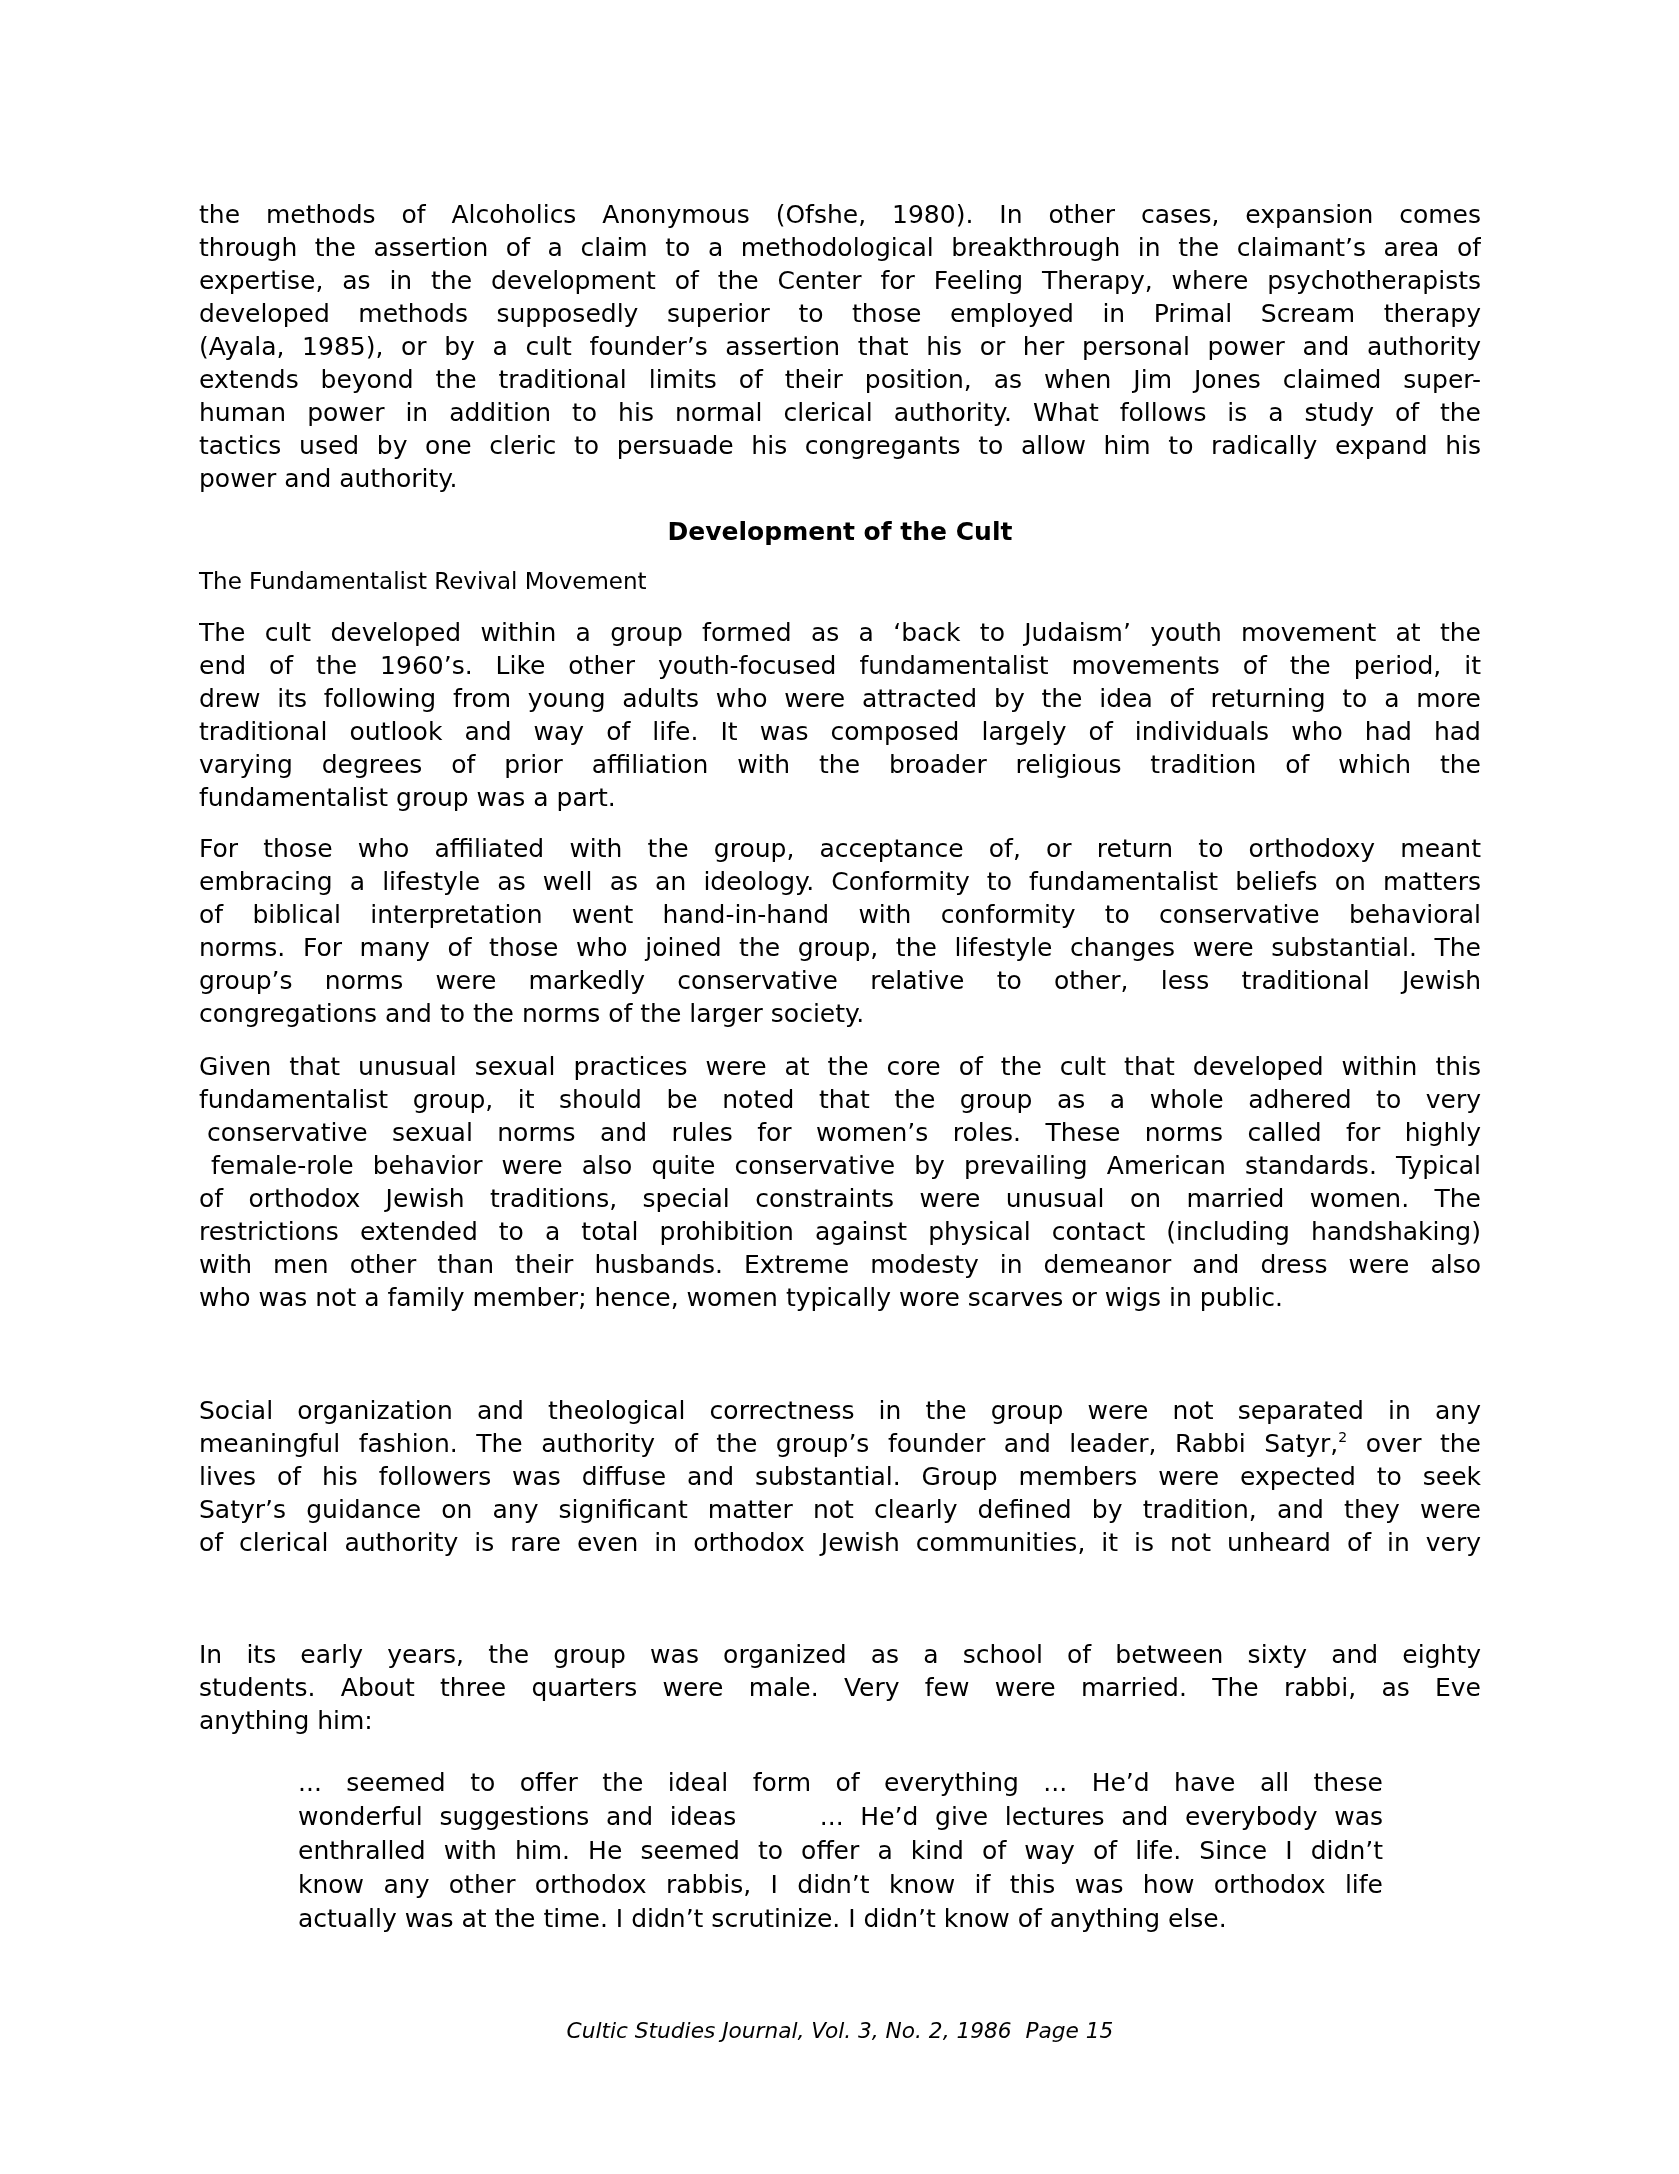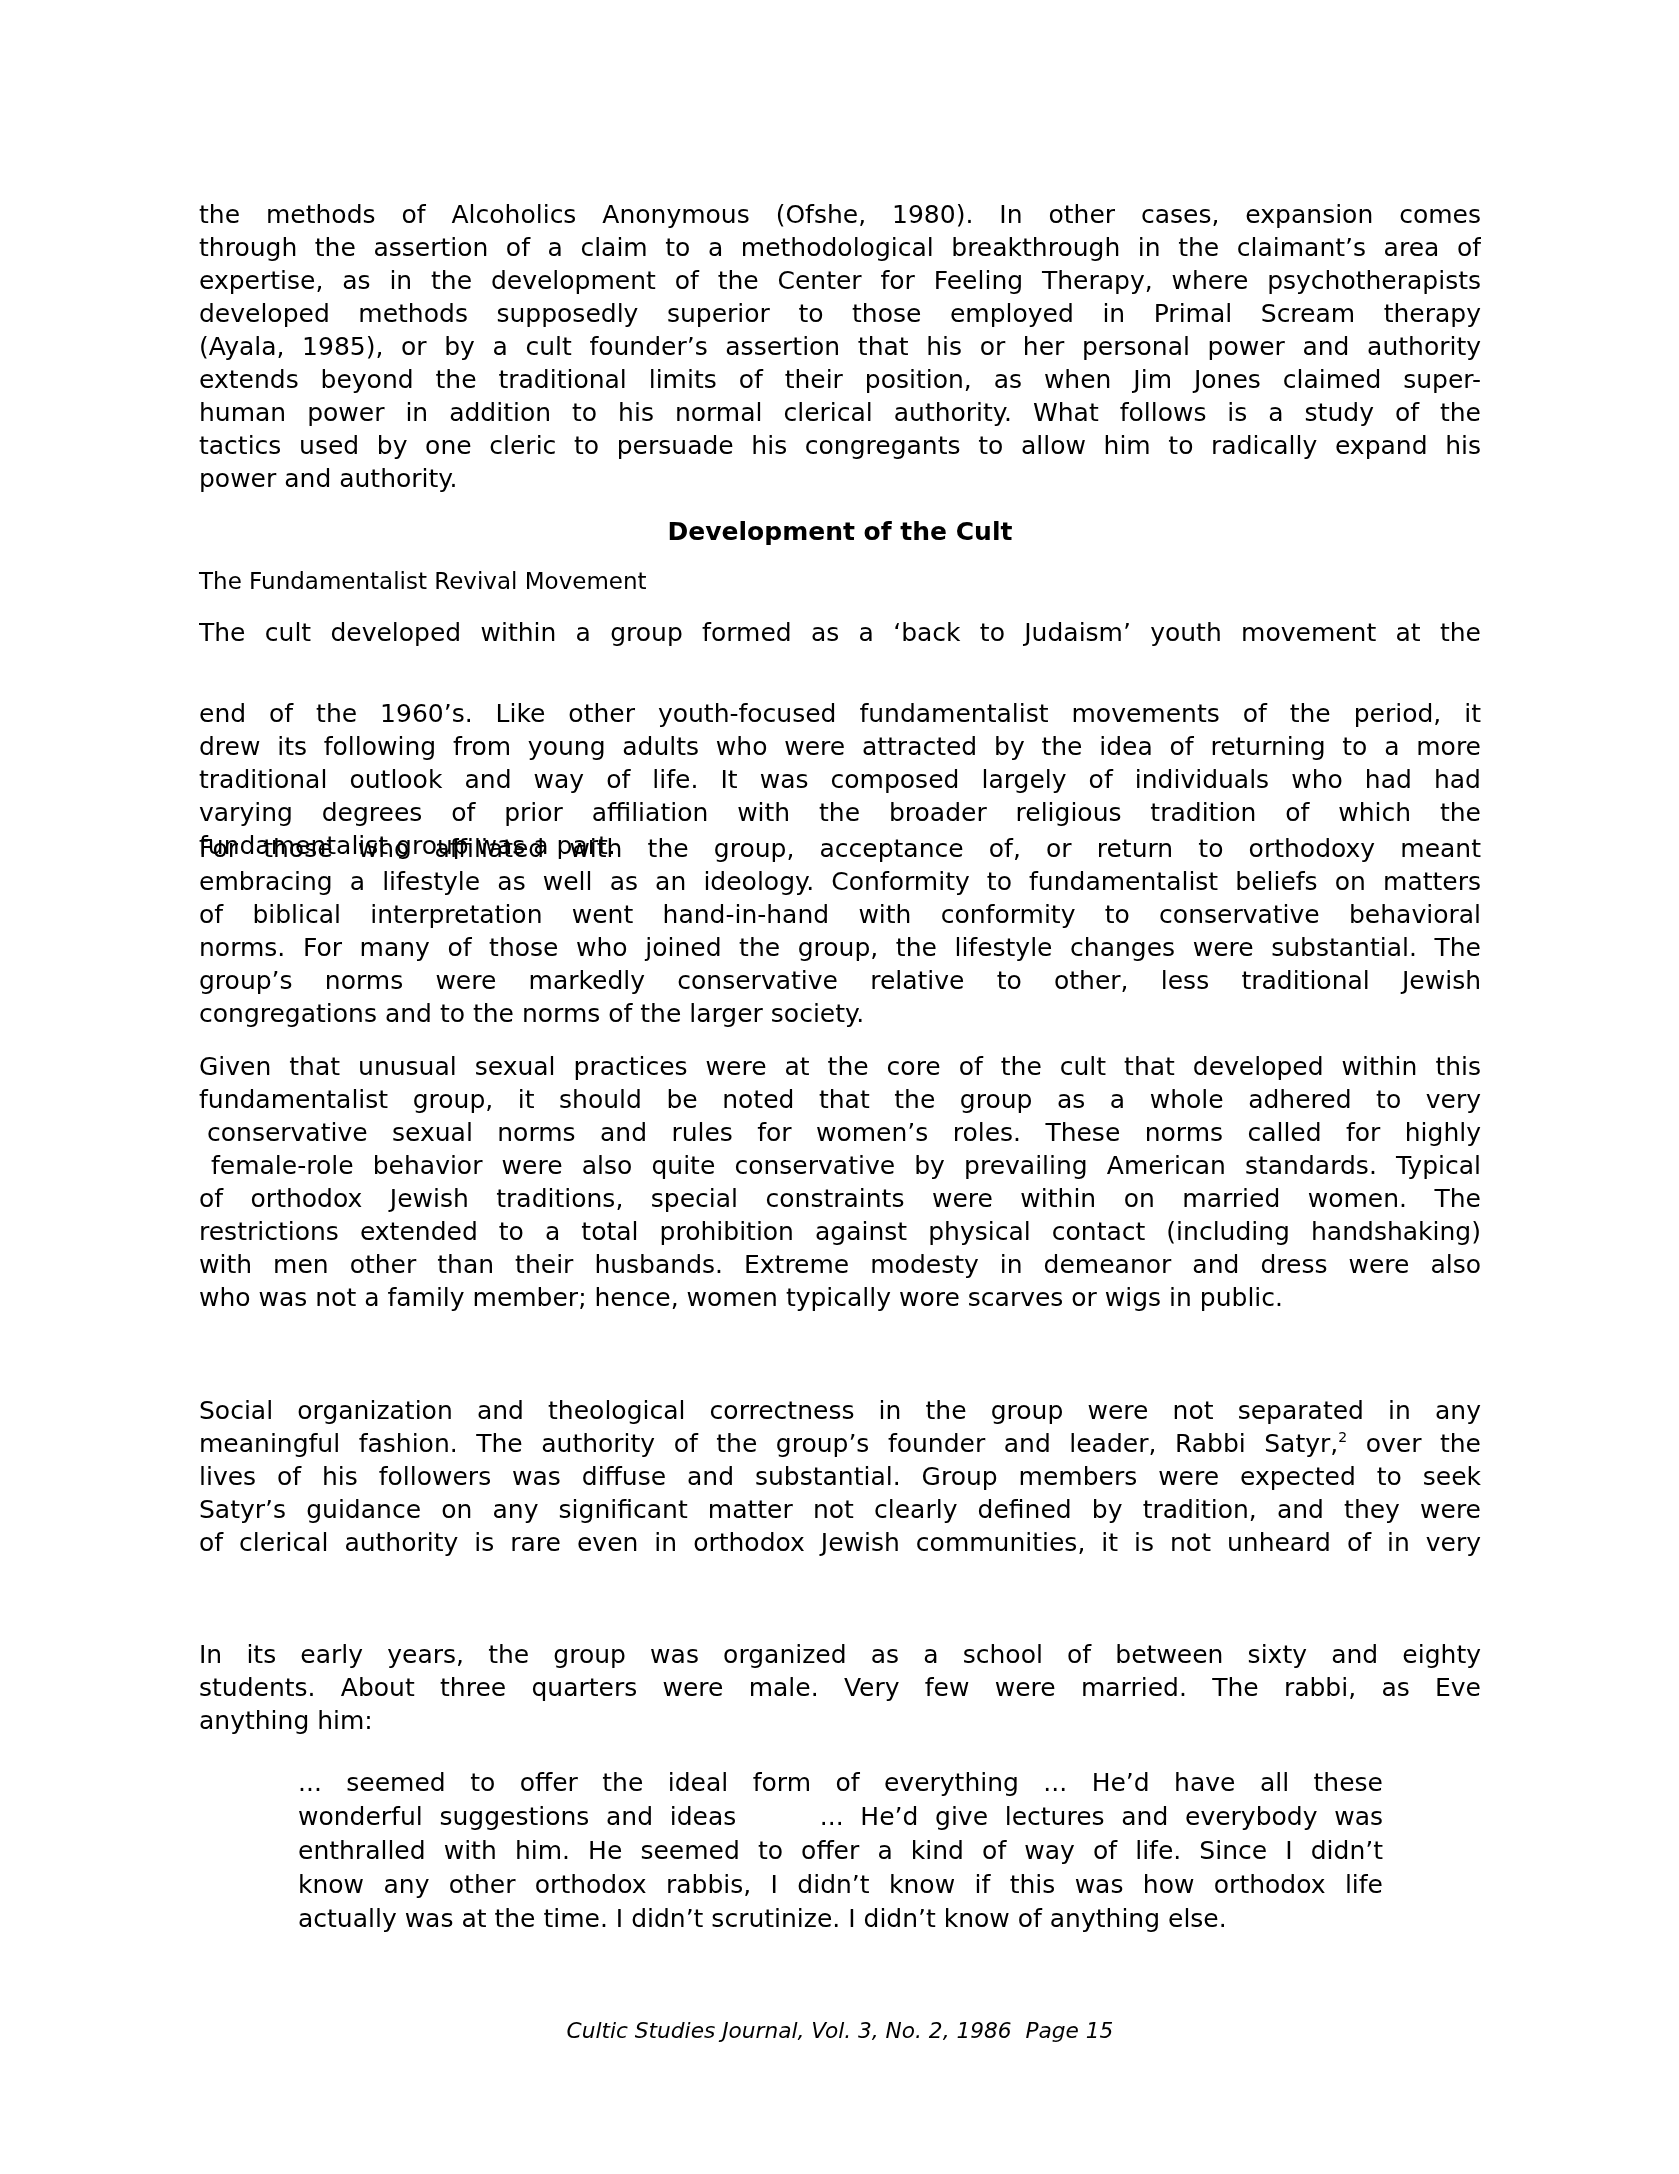--- a/index.html
+++ b/index.html
@@ -101,42 +101,42 @@
     <span class="line" style="white-space: normal; overflow: hidden;">tactics used by one cleric to persuade his congregants to allow him to radically expand his</span>
     <span class="line last">power and authority.</span>
   </div>
 
   <div class="heading-center" style="top:515px;">Development of the Cult</div>
 
   <div class="heading-left" style="top:565px;">The Fundamentalist Revival Movement</div>
 
   <div class="para" style="top:616px;">
     <span class="line" style="white-space: normal; overflow: hidden;">The cult developed within a group formed as a ‘back to Judaism’ youth movement at the</span>
-    <span class="line" style="white-space: normal; overflow: hidden; margin-top: 48px;">end of the 1960’s. Like other youth-focused fundamentalist movements of the period, it</span>
+    <span class="line" style="white-space: normal; overflow: hidden;">end of the 1960’s. Like other youth-focused fundamentalist movements of the period, it</span>
     <span class="line" style="white-space: normal; overflow: hidden;">drew its following from young adults who were attracted by the idea of returning to a more</span>
     <span class="line" style="white-space: normal; overflow: hidden;">traditional outlook and way of life. It was composed largely of individuals who had had</span>
     <span class="line" style="white-space: normal; overflow: hidden;">varying degrees of prior affiliation with the broader religious tradition of which the</span>
     <span class="line last">fundamentalist group was a part.</span>
   </div>
 
   <div class="para" style="top:832px;">
     <span class="line" style="white-space: normal; overflow: hidden;">For those who affiliated with the group, acceptance of, or return to orthodoxy meant</span>
     <span class="line" style="white-space: normal; overflow: hidden;">embracing a lifestyle as well as an ideology. Conformity to fundamentalist beliefs on matters</span>
     <span class="line" style="white-space: normal; overflow: hidden;">of biblical interpretation went hand-in-hand with conformity to conservative behavioral</span>
     <span class="line" style="white-space: normal; overflow: hidden;">norms. For many of those who joined the group, the lifestyle changes were substantial. The</span>
     <span class="line" style="white-space: normal; overflow: hidden;">group’s norms were markedly conservative relative to other, less traditional Jewish</span>
     <span class="line last">congregations and to the norms of the larger society.</span>
   </div>
 
   <div class="para" style="top:1050px;">
     <span class="line" style="white-space: normal; overflow: hidden;">Given that unusual sexual practices were at the core of the cult that developed within this</span>
     <span class="line" style="white-space: normal; overflow: hidden;">fundamentalist group, it should be noted that the group as a whole adhered to very</span>
     <span class="line" style="white-space: normal; overflow: hidden; margin-left: 8px;">conservative sexual norms and rules for women’s roles. These norms called for highly</span>
     <span class="line" style="white-space: normal; overflow: hidden; margin-left: 12px;">female-role behavior were also quite conservative by prevailing American standards. Typical</span>
-    <span class="line" style="white-space: normal; overflow: hidden;">of orthodox Jewish traditions, special constraints were within on married women. The</span>
+    <span class="line" style="white-space: normal; overflow: hidden;">of orthodox Jewish traditions, special constraints were unusual on married women. The</span>
     <span class="line" style="white-space: normal; overflow: hidden;">restrictions extended to a total prohibition against physical contact (including handshaking)</span>
     <span class="line" style="white-space: normal; overflow: hidden;">with men other than their husbands. Extreme modesty in demeanor and dress were also</span>
     <span class="line last">who was not a family member; hence, women typically wore scarves or wigs in public.</span>
   </div>
 
   <div class="para" style="top:1394px;">
     <span class="line" style="white-space: normal; overflow: hidden;">Social organization and theological correctness in the group were not separated in any</span>
     <span class="line" style="white-space: normal; overflow: hidden;"><span>meaningful fashion. The authority of the group’s founder and leader, Rabbi Satyr,</span><sup class="fn">2</sup><span> over the</span></span>
     <span class="line" style="white-space: normal; overflow: hidden;">lives of his followers was diffuse and substantial. Group members were expected to seek</span>
     <span class="line" style="white-space: normal; overflow: hidden;">Satyr’s guidance on any significant matter not clearly defined by tradition, and they were</span>

